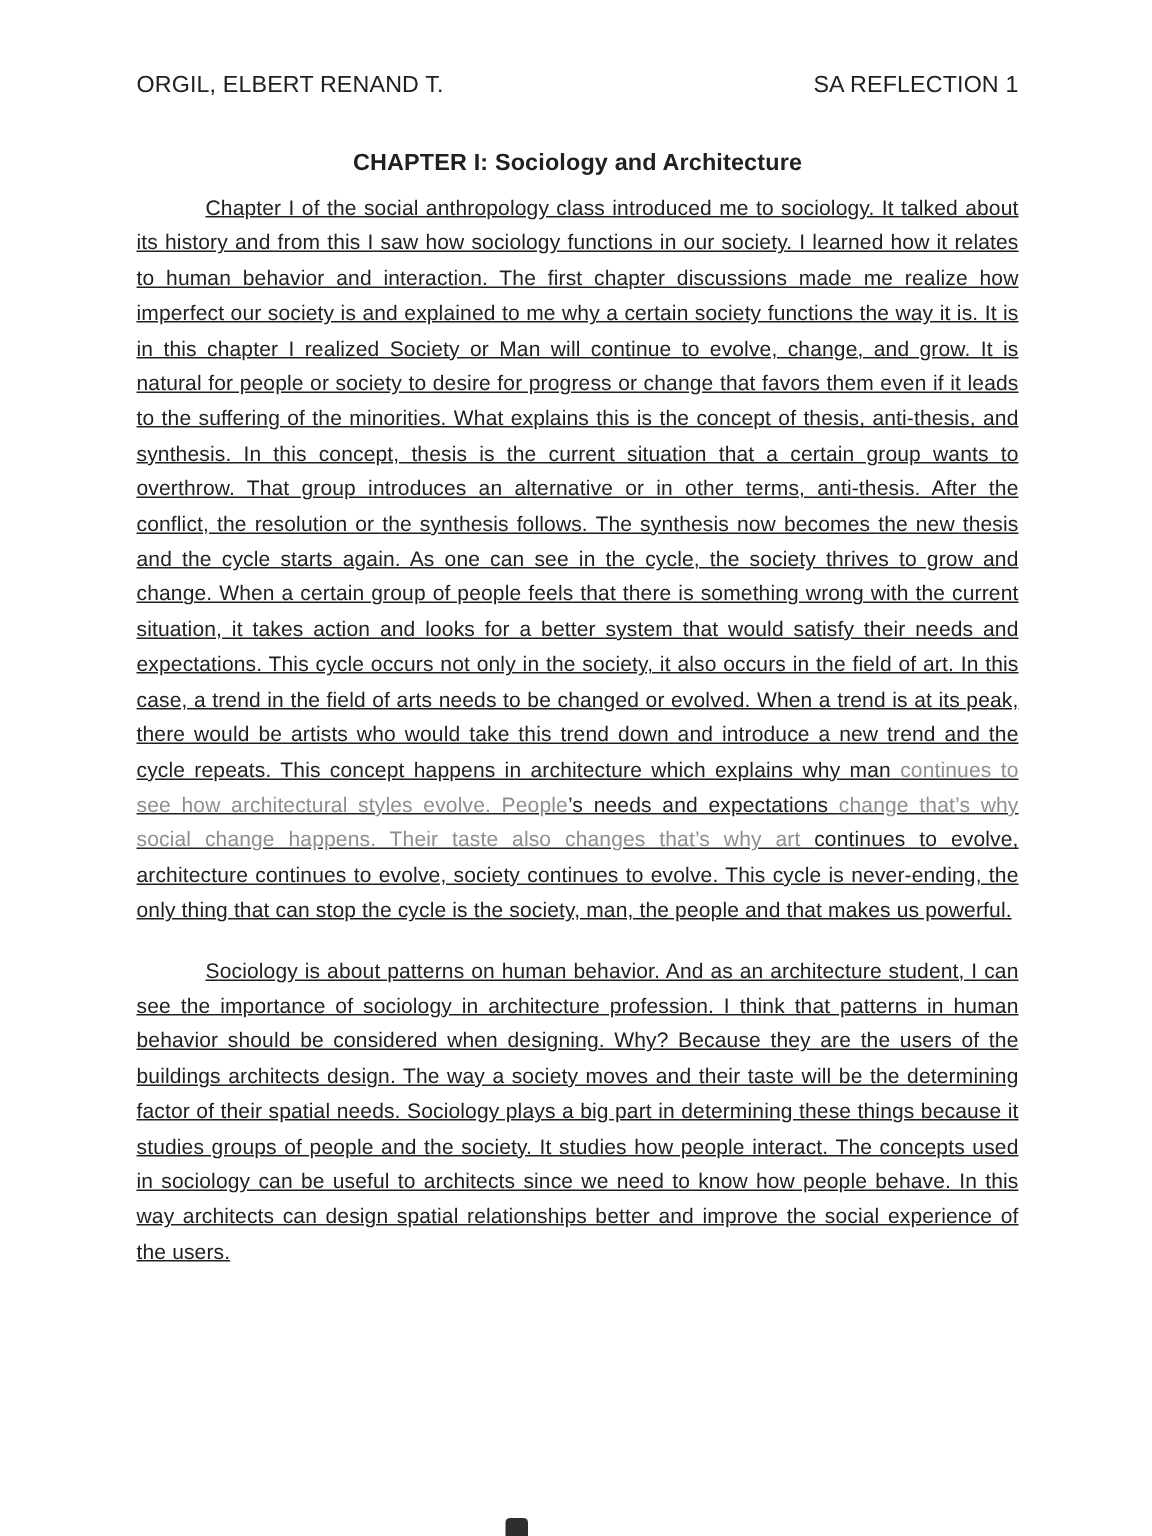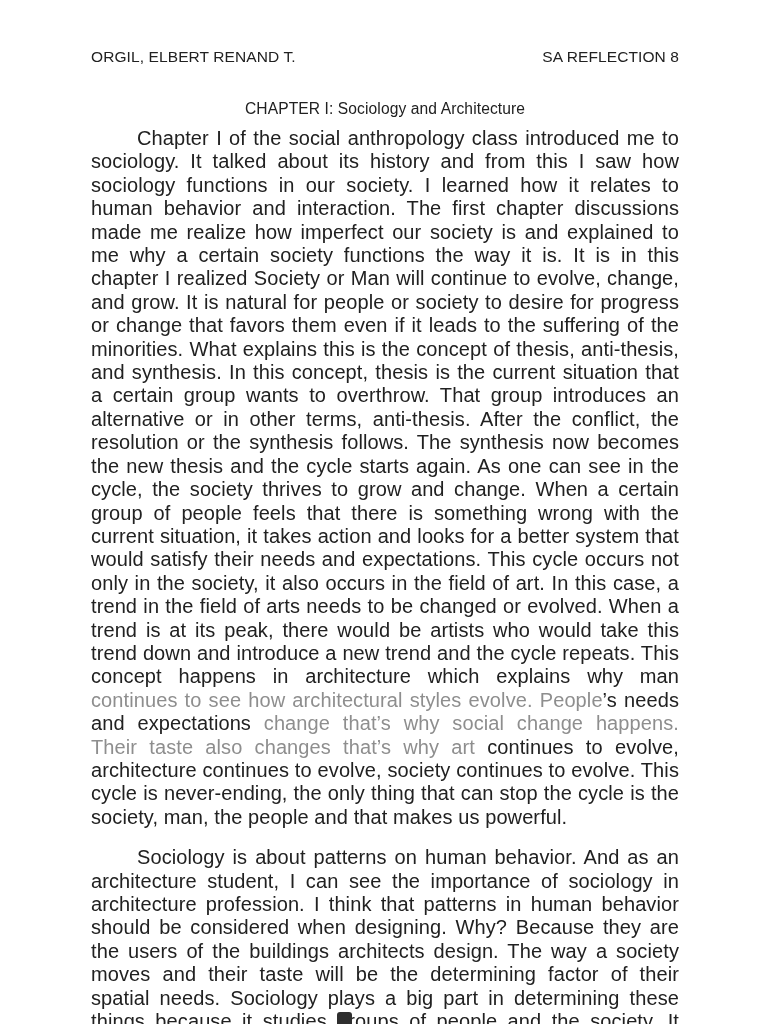--- a/index.html
+++ b/index.html
@@ -25,32 +25,33 @@
     display: flex;
     justify-content: space-between;
     align-items: flex-start;
     font-size: 15.5px;
     line-height: 21px;
     letter-spacing: 0.1px;
   }
   .doc-title {
     text-align: center;
     font-size: 15.6px;
-    font-weight: normal;
+    font-weight: bold;
     margin-top: 33px;
     margin-bottom: 9px;
     letter-spacing: 0.1px;
   }
   .essay-body .para {
     text-align: justify;
     text-indent: 46px;
-    font-size: 20px;
+    font-size: 14px;
     line-height: 23.4px;
     margin: 0 0 17px 0;
     letter-spacing: 0.1px;
+    text-decoration: underline;
   }
   .essay-body .para span.muted {
     color: var(--muted-color, #8e8e8e);
   }
   .footer-fragment {
     position: absolute;
     left: 337px;
     bottom: 0;
     width: 15px;
     height: 12px;
@@ -60,21 +61,21 @@
 </style>
 </head>
 <body>
 
 <div class="page">
 
   <header class="doc-header">
     <div class="header-left">
       <div>ORGIL, ELBERT RENAND T.</div>
     </div>
-    <div class="header-right">SA REFLECTION 8</div>
+    <div class="header-right">SA REFLECTION 1</div>
   </header>
 
   <h1 class="doc-title">CHAPTER I: Sociology and Architecture</h1>
 
   <div class="essay-body">
       <p class="para"><span>Chapter I of the social anthropology class introduced me to sociology. It talked about its history and from this I saw how sociology functions in our society. I learned how it relates to human behavior and interaction. The first chapter discussions made me realize how imperfect our society is and explained to me why a certain society functions the way it is. It is in this chapter I realized Society or Man will continue to evolve, change, and grow. It is natural for people or society to desire for progress or change that favors them even if it leads to the suffering of the minorities. What explains this is the concept of thesis, anti-thesis, and synthesis. In this concept, thesis is the current situation that a certain group wants to overthrow. That group introduces an alternative or in other terms, anti-thesis. After the conflict, the resolution or the synthesis follows. The synthesis now becomes the new thesis and the cycle starts again. As one can see in the cycle, the society thrives to grow and change. When a certain group of people feels that there is something wrong with the current situation, it takes action and looks for a better system that would satisfy their needs and expectations. This cycle occurs not only in the society, it also occurs in the field of art. In this case, a trend in the field of arts needs to be changed or evolved. When a trend is at its peak, there would be artists who would take this trend down and introduce a new trend and the cycle repeats. This concept happens in architecture which explains why man </span><span class="muted">continues to see how architectural styles evolve. People</span><span>’s needs and expectations </span><span class="muted">change that’s why social change happens. Their taste also changes that’s why art </span><span>continues to evolve, architecture continues to evolve, society continues to evolve. This cycle is never-ending, the only thing that can stop the cycle is the society, man, the people and that makes us powerful.</span></p>
       <p class="para"><span>Sociology is about patterns on human behavior. And as an architecture student, I can see the importance of sociology in architecture profession. I think that patterns in human behavior should be considered when designing. Why? Because they are the users of the buildings architects design. The way a society moves and their taste will be the determining factor of their spatial needs. Sociology plays a big part in determining these things because it studies groups of people and the society. It studies how people interact. The concepts used in sociology can be useful to architects since we need to know how people behave. In this way architects can design spatial relationships better and improve the social experience of the users.</span></p>
     </div>
 
   <div class="footer-fragment"></div>

